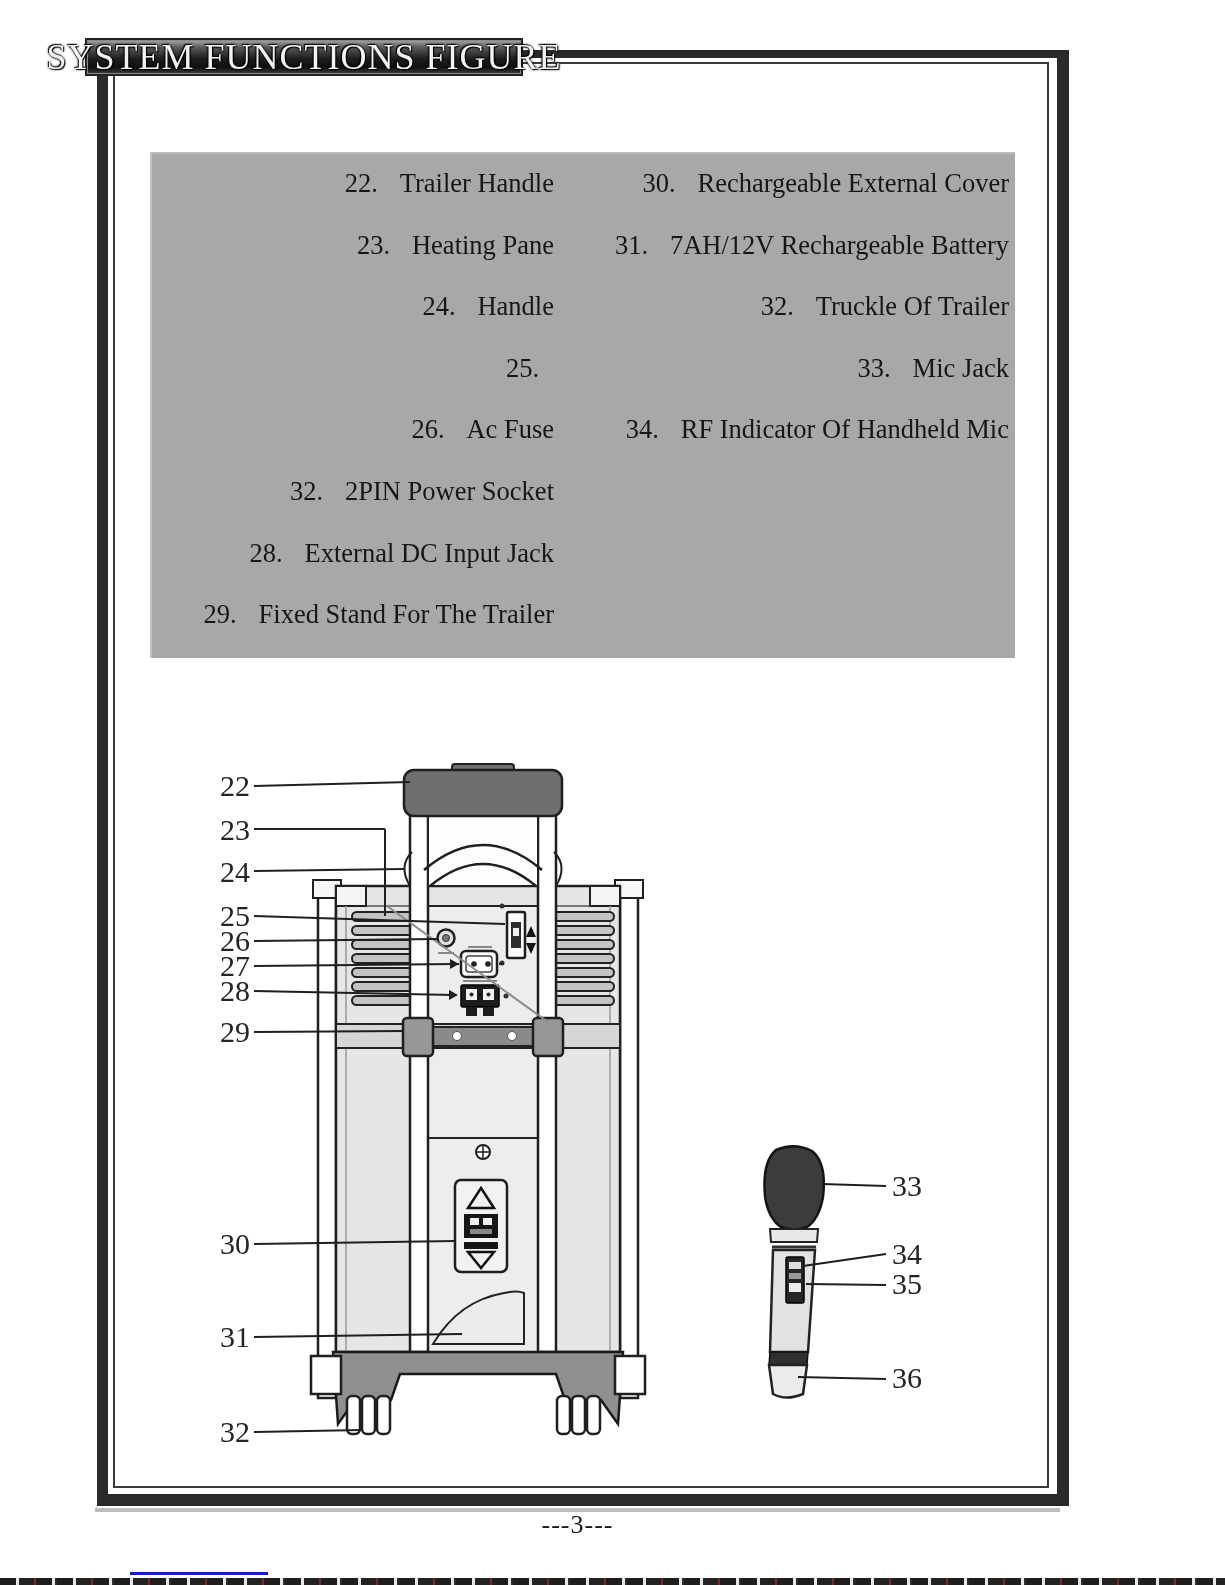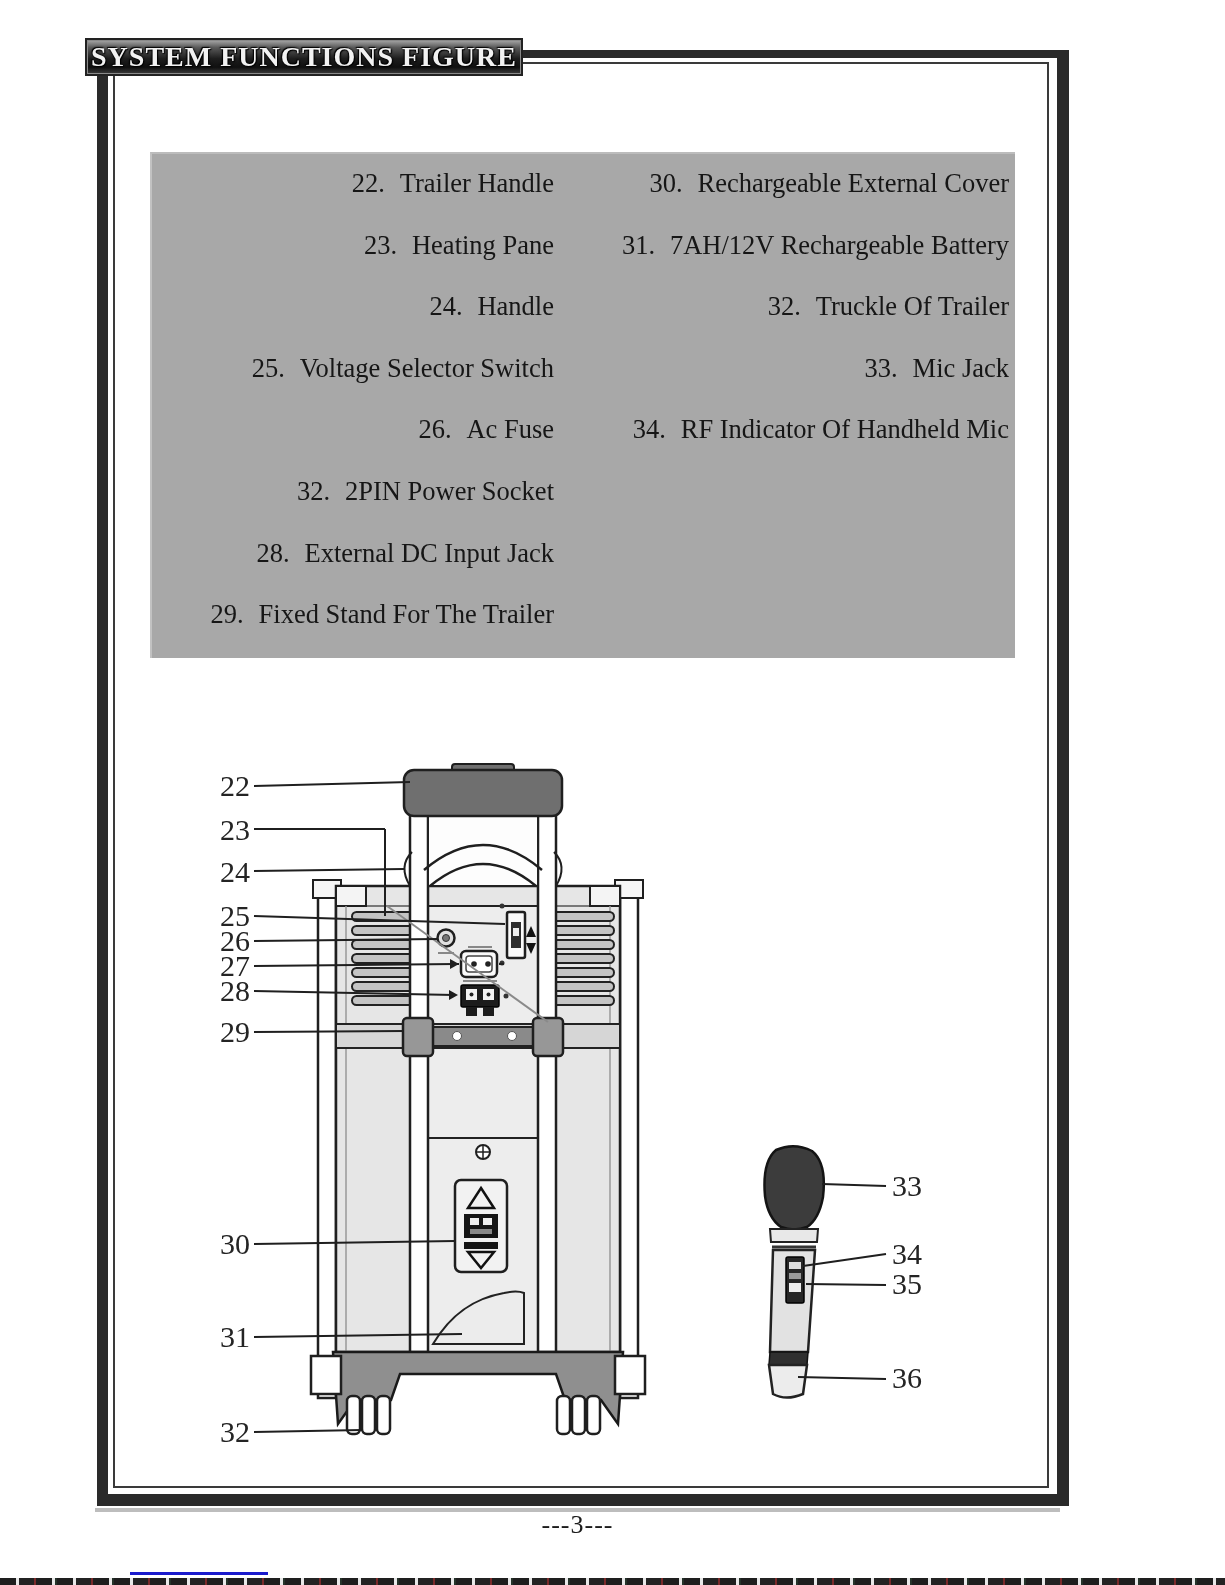--- a/index.html
+++ b/index.html
@@ -32,39 +32,39 @@
   .banner{
     position:absolute;left:85px;top:38px;width:438px;height:38px;
     background:linear-gradient(180deg,#a9a9a9 0%,#5a5a5a 22%,#1d1d1d 55%,#101010 80%,#3c3c3c 100%);
     border:2px solid #222;
     box-shadow:inset 0 0 0 1px #8a8a8a;
     box-sizing:border-box;
     display:flex;align-items:center;justify-content:center;
     z-index:5;
   }
   .banner span{
-    font-weight:bold;font-size:28px;letter-spacing:1px;
+    font-weight:normal;font-size:36px;letter-spacing:1px;
     color:#f2f2f2;
     text-shadow:1px 1px 1px #000,-1px -1px 1px #000,0 0 3px #000;
     white-space:nowrap;
   }
   
   .list-panel{
     position:absolute;left:150px;top:152px;width:865px;height:506px;
     background:#a8a8a8;
     border-left:2px solid #c2c2c2;
     border-top:2px solid #bcbcbc;
     box-sizing:border-box;
   }
   .col{position:absolute;top:14px;}
   .col-left{left:12px;width:390px;}
   .col-right{left:402px;width:455px;}
   .row{height:61.6px;display:flex;align-items:flex-start;justify-content:flex-end;}
   .row .num{width:48px;font-size:26.5px;color:#161616;}
-  .row .lbl{font-size:26.5px;color:#161616;white-space:nowrap;}
+  .row .lbl{font-size:26.5px;color:#161616;white-space:nowrap;margin-left:7px;}
   
   .diagram{position:absolute;left:180px;top:740px;width:790px;height:740px;}
   svg text{
     font-family:"Liberation Serif","DejaVu Serif",serif;
     font-size:30px;fill:#242424;
   }
   
   .page-number{
     position:absolute;left:460px;top:1510px;width:235px;
     text-align:center;font-size:26px;color:#1c1c1c;letter-spacing:1px;
@@ -102,21 +102,20 @@
       <div class="row">
           <span class="num">23.</span>
           <span class="lbl">Heating Pane</span>
         </div>
       <div class="row">
           <span class="num">24.</span>
           <span class="lbl">Handle</span>
         </div>
       <div class="row">
           <span class="num">25.</span>
-          <span class="lbl">Voltage Selector Switch</span>
         </div>
       <div class="row">
           <span class="num">26.</span>
           <span class="lbl">Ac Fuse</span>
         </div>
       <div class="row">
           <span class="num">32.</span>
           <span class="lbl">2PIN Power Socket</span>
         </div>
       <div class="row">

